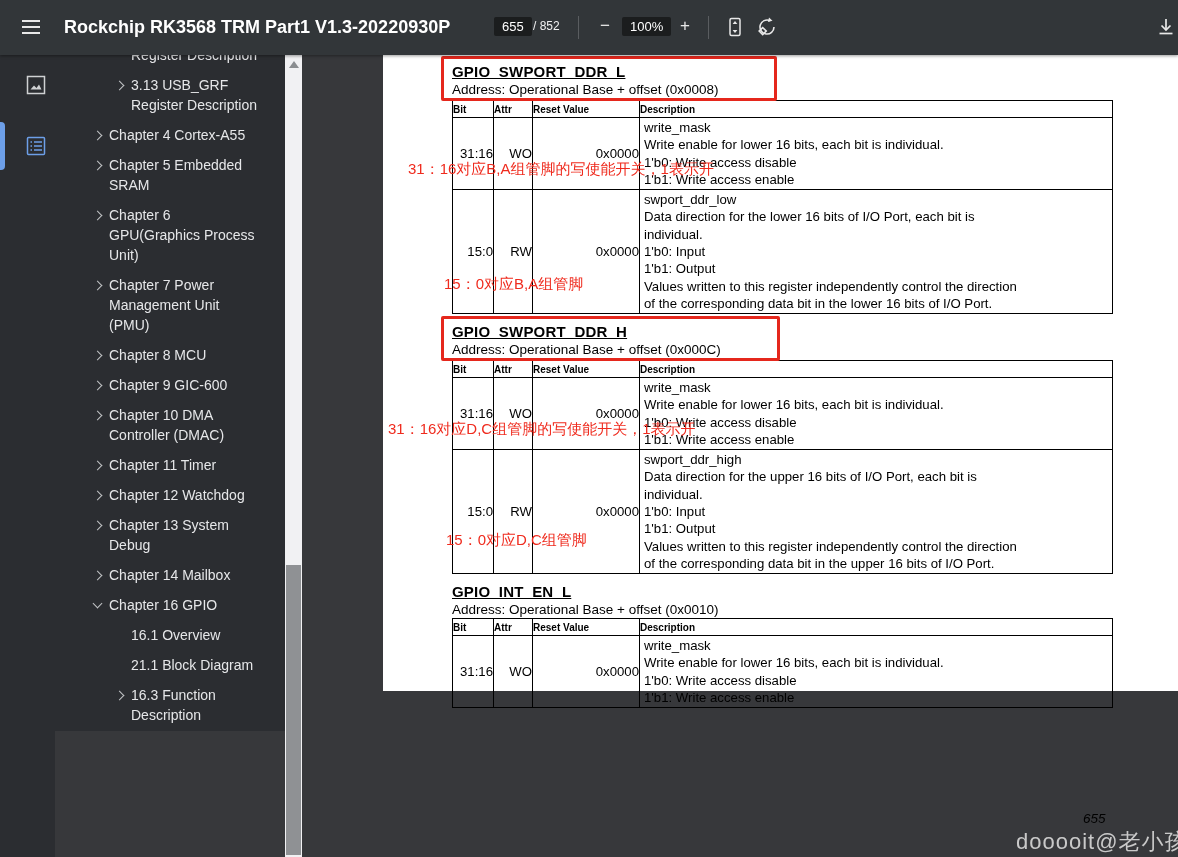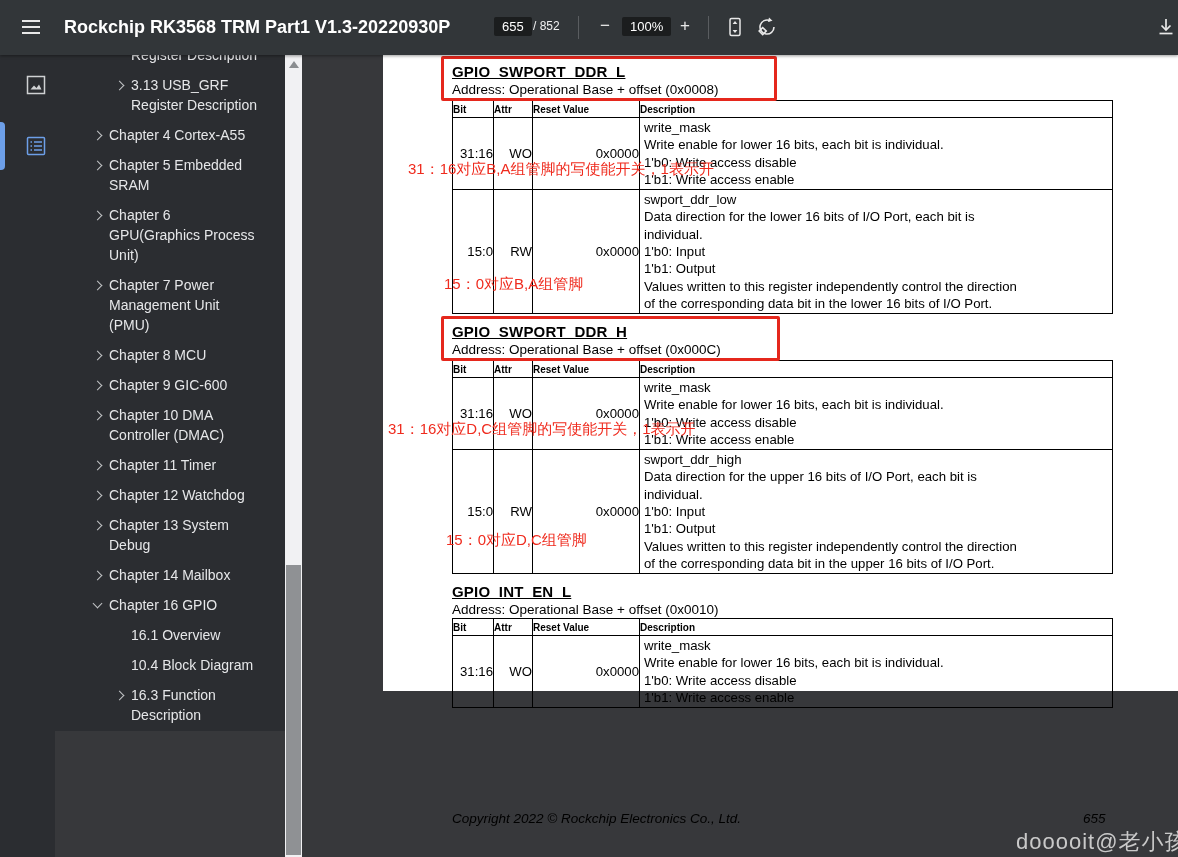--- a/index.html
+++ b/index.html
@@ -200,21 +200,21 @@
       <div class="toc-item lvl1">
         <span class="chev down"></span>
         <span class="toc-label">Chapter 16 GPIO</span>
       </div>
       <div class="toc-item lvl2">
         <span class="chev none"></span>
         <span class="toc-label">16.1 Overview</span>
       </div>
       <div class="toc-item lvl2">
         <span class="chev none"></span>
-        <span class="toc-label">10.4 Block Diagram</span>
+        <span class="toc-label">21.1 Block Diagram</span>
       </div>
       <div class="toc-item lvl2">
         <span class="chev right"></span>
         <span class="toc-label">16.3 Function Description</span>
       </div>
       <div class="toc-item lvl2">
         <span class="chev right"></span>
       </div>
       <div class="toc-item lvl2">
         <span class="chev none"></span>
@@ -323,17 +323,16 @@
             <td class="c-desc">write_mask<br>Write enable for lower 16 bits, each bit is individual.<br>1'b0: Write access disable<br>1'b1: Write access enable</td>
           </tr>
         </tbody>
     </table>
 
     <div class="annot" style="left:25px; top:105px;">31：16对应B,A组管脚的写使能开关，1表示开</div>
     <div class="annot" style="left:61px; top:220px;">15：0对应B,A组管脚</div>
     <div class="annot" style="left:5px;  top:365px;">31：16对应D,C组管脚的写使能开关，1表示开</div>
     <div class="annot" style="left:63px; top:476px;">15：0对应D,C组管脚</div>
 
-    <div class="footer-copy">Copyright 2022 © Rockchip Electronics Co., Ltd.</div>
     <div class="footer-page">655</div>
     <div class="watermark">dooooit@老小孩</div>
   </div>
 </main>
 
 </body></html>

